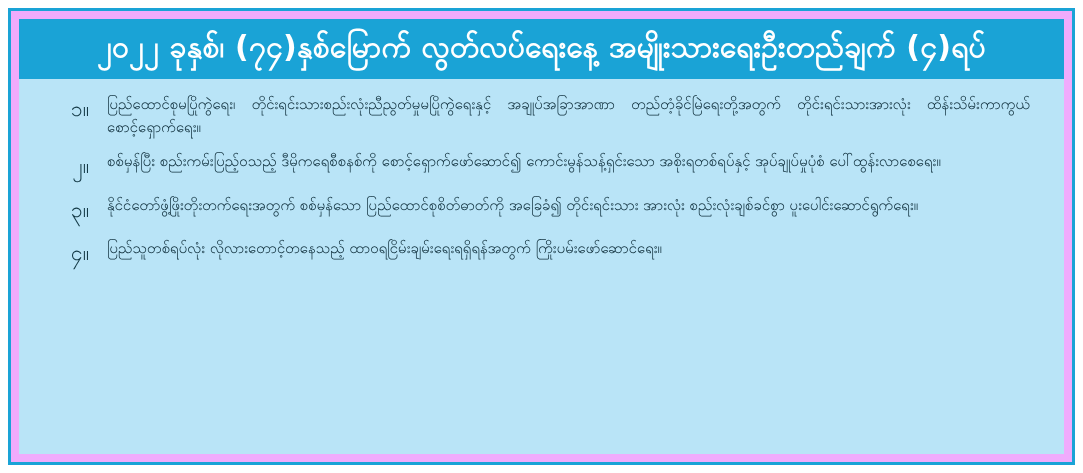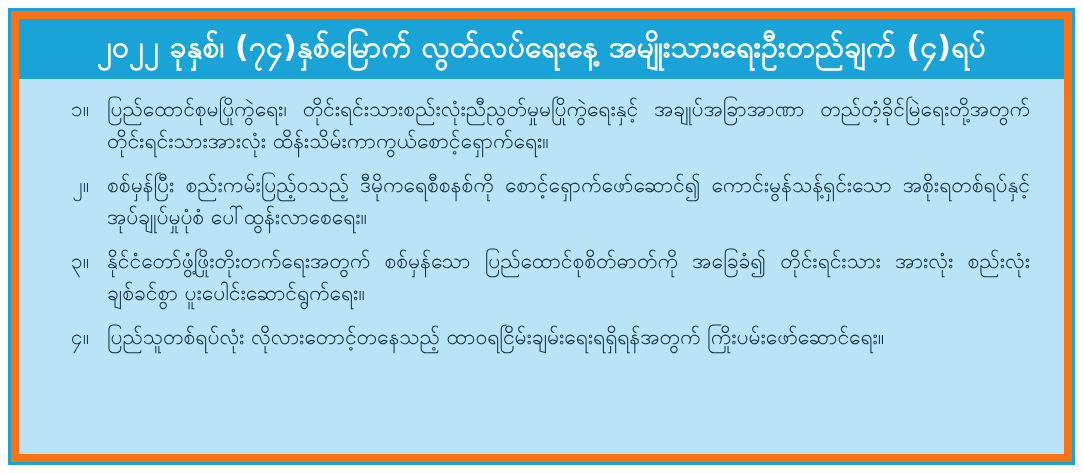--- a/index.html
+++ b/index.html
@@ -11,21 +11,21 @@
     height: 473px;
     background: #ffffff;
     font-family: "DejaVu Sans", "Liberation Sans", sans-serif;
   }
 
   .poster {
     position: relative;
     width: 1083px;
     height: 473px;
     box-sizing: border-box;
-    background: #f97316;
+    background: #f0abfc;
     border: 8px solid #ffffff;
     outline: 3px solid #1aa3d6;
     outline-offset: -11px;
     overflow: hidden;
   }
 
   .poster-inner {
     position: absolute;
     left: 11px;
     top: 11px;
@@ -73,21 +73,21 @@
     text-align: right;
     padding-right: 18px;
     box-sizing: border-box;
     font-size: 21px;
     line-height: 1.55;
     color: #123845;
   }
 
   .point-text {
     flex: 1 1 auto;
-    font-size: 21px;
+    font-size: 15px;
     line-height: 1.55;
     color: #0f2f3c;
     text-align: justify;
     text-justify: inter-word;
   }
 </style>
 </head>
 <body>
 
 <div class="poster">

